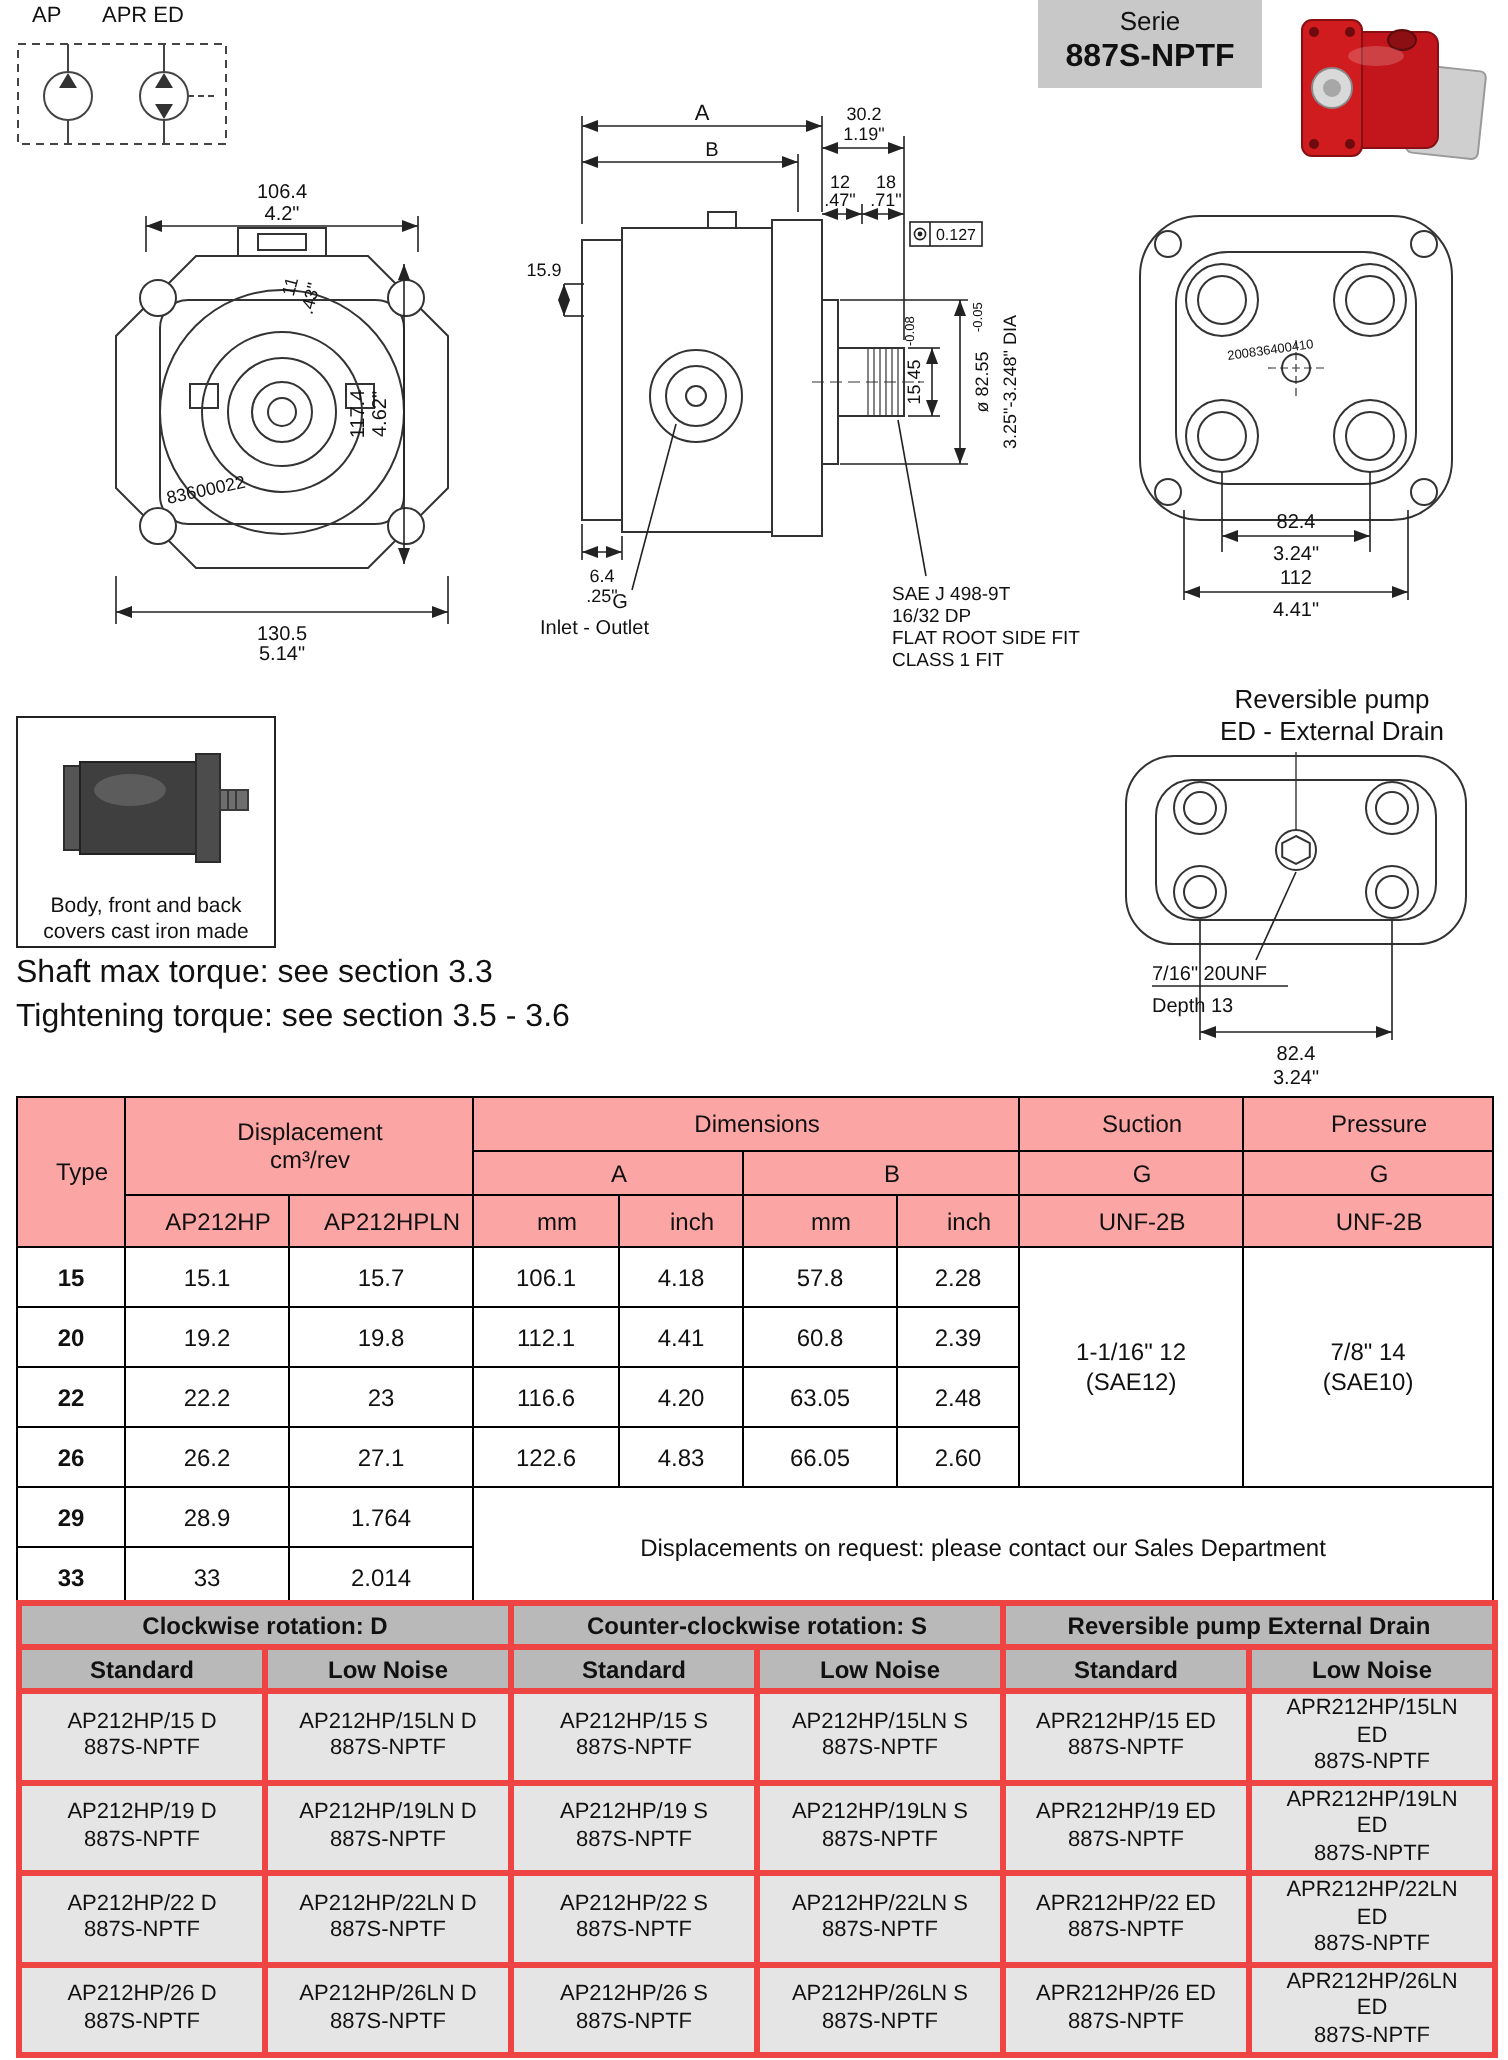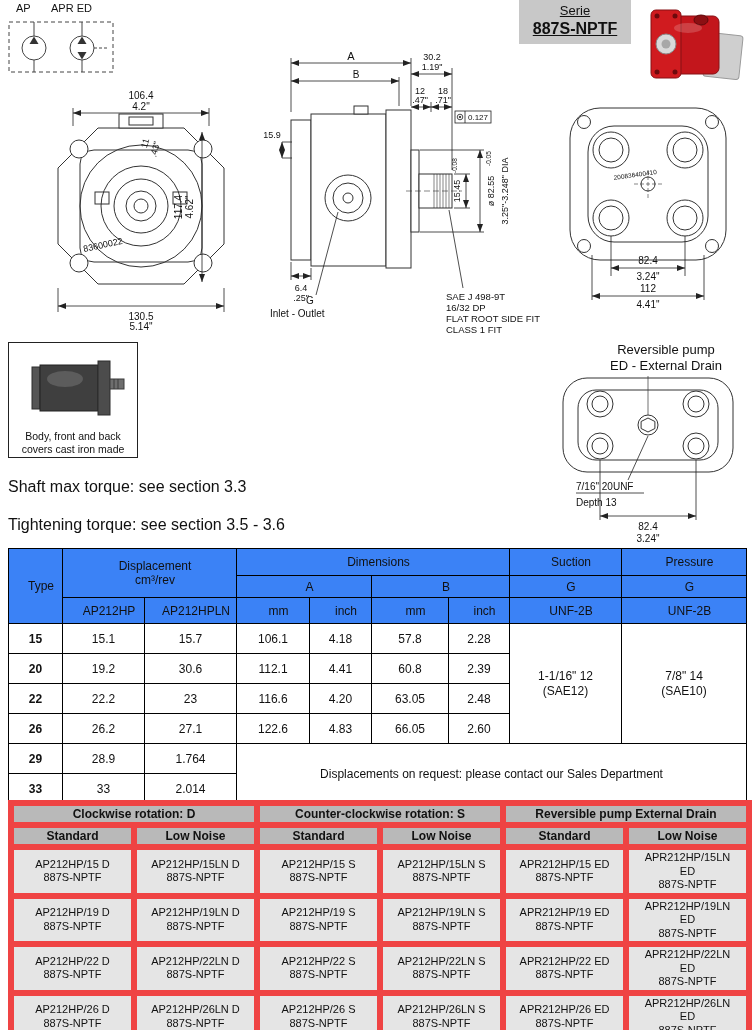--- a/index.html
+++ b/index.html
@@ -11,44 +11,44 @@
   }
   .abs { position:absolute; }
   .lbl { position:absolute; font-size:12px; color:#111; }
   svg text { font-family:"Liberation Sans","DejaVu Sans",sans-serif; fill:#111; }
   .dim { font-size:10px; }
   .dim9 { font-size:9px; }
   .dim8 { font-size:8px; }
   .dim65 { font-size:6.5px; }
 
   .serie-box { left:519px; top:0; width:112px; height:44px; background:#c8c8c8;
-               text-align:center; padding-top:3px;text-decoration:underline; }
+               text-align:center; padding-top:3px; }
   .serie-label { font-size:13px; line-height:16px; }
   .serie-value { font-size:16px; font-weight:bold; line-height:20px; }
 
   .rev-title { left:580px; top:342px; width:172px; text-align:center; font-size:13px; line-height:16px; }
 
-  .cast-box { left:8px; top:342px; width:130px; height:116px; border:1px solid #222;
+  .cast-box { left:8px; top:358px; width:130px; height:116px; border:1px solid #222;
               text-align:center; padding-top:6px; }
   .cast-caption { font-size:10.5px; line-height:12.5px; margin-top:3px; }
 
   table { border-collapse:collapse; table-layout:fixed; }
   .spec-table { left:8px; top:548px; width:738px; }
   .spec-table th, .spec-table td { border:1px solid #000; text-align:center;
     vertical-align:middle; font-size:12px; font-weight:normal; padding:1px 2px; }
-  .spec-table th { background:#3b82f6;padding-left:13px; }
+  .spec-table th { background:#fca5a5;padding-left:13px; }
   .spec-table tr.h1 th { height:27px; }
   .spec-table tr.h2 th { height:22px; }
   .spec-table tr.h3 th { height:26px; }
   .spec-table td { height:30px; }
   .spec-table .type-col { font-weight:bold; }
   .two-line div { line-height:15px; }
 
   .order-table { left:8px; top:800px; width:738px; }
-  .order-table th, .order-table td { border:6px solid #ef4444; text-align:center;
+  .order-table th, .order-table td { border:3px solid #ef4444; text-align:center;
     vertical-align:middle; padding:1px 12px; }
   .order-table th { background:#b9b9b9; font-size:12px; font-weight:bold; height:22px; }
   .order-table td { background:#e5e5e5; font-size:11px; height:34px; line-height:13.5px; }
 
   .notes-line { font-size:16px; }
   .footer-note { left:8px; top:1006px; font-size:11px; }
   .sym-lbl { font-size:11px; }
 </style>
 </head>
 <body>
@@ -266,21 +266,21 @@
       <rect x="100" y="30" width="14" height="10" fill="#6e6e6e" stroke="#3a3a3a"></rect>
       <line x1="104" y1="30" x2="104" y2="40" stroke="#3a3a3a"></line>
       <line x1="108" y1="30" x2="108" y2="40" stroke="#3a3a3a"></line>
       <ellipse cx="55" cy="30" rx="18" ry="8" fill="#5c5c5c"></ellipse>
     </svg>
     <div class="cast-caption">Body, front and back</div>
     <div class="cast-caption" style="margin-top:0;">covers cast iron made</div>
   </div>
 
   <div class="lbl notes-line" style="left:8px;top:478px;">Shaft max torque: see section 3.3</div>
-  <div class="lbl notes-line" style="left:8px;top:500px;margin-top:16px;">Tightening torque: see section 3.5 - 3.6</div>
+  <div class="lbl notes-line" style="left:8px;top:500px;">Tightening torque: see section 3.5 - 3.6</div>
 
   <div class="abs rev-title">
     <div>Reversible pump</div>
     <div>ED - External Drain</div>
   </div>
 
   <svg class="abs" style="left:548px;top:374px;" width="200" height="172" viewBox="0 0 200 172">
     <defs>
       <marker id="mR" markerWidth="9" markerHeight="8" refX="8" refY="3" orient="auto-start-reverse" markerUnits="userSpaceOnUse">
         <path d="M0,0 L8,3 L0,6 Z" fill="#222"></path>
@@ -366,21 +366,21 @@
         <div>(SAE12)</div>
       </td>
       <td rowspan="4" class="two-line">
         <div>7/8" 14</div>
         <div>(SAE10)</div>
       </td>
     </tr>
     <tr>
       <td class="type-col">20</td>
       <td>19.2</td>
-      <td>30.6</td>
+      <td>19.8</td>
       <td>112.1</td>
       <td>4.41</td>
       <td>60.8</td>
       <td>2.39</td>
     </tr>
     <tr>
       <td class="type-col">22</td>
       <td>22.2</td>
       <td>23</td>
       <td>116.6</td>

